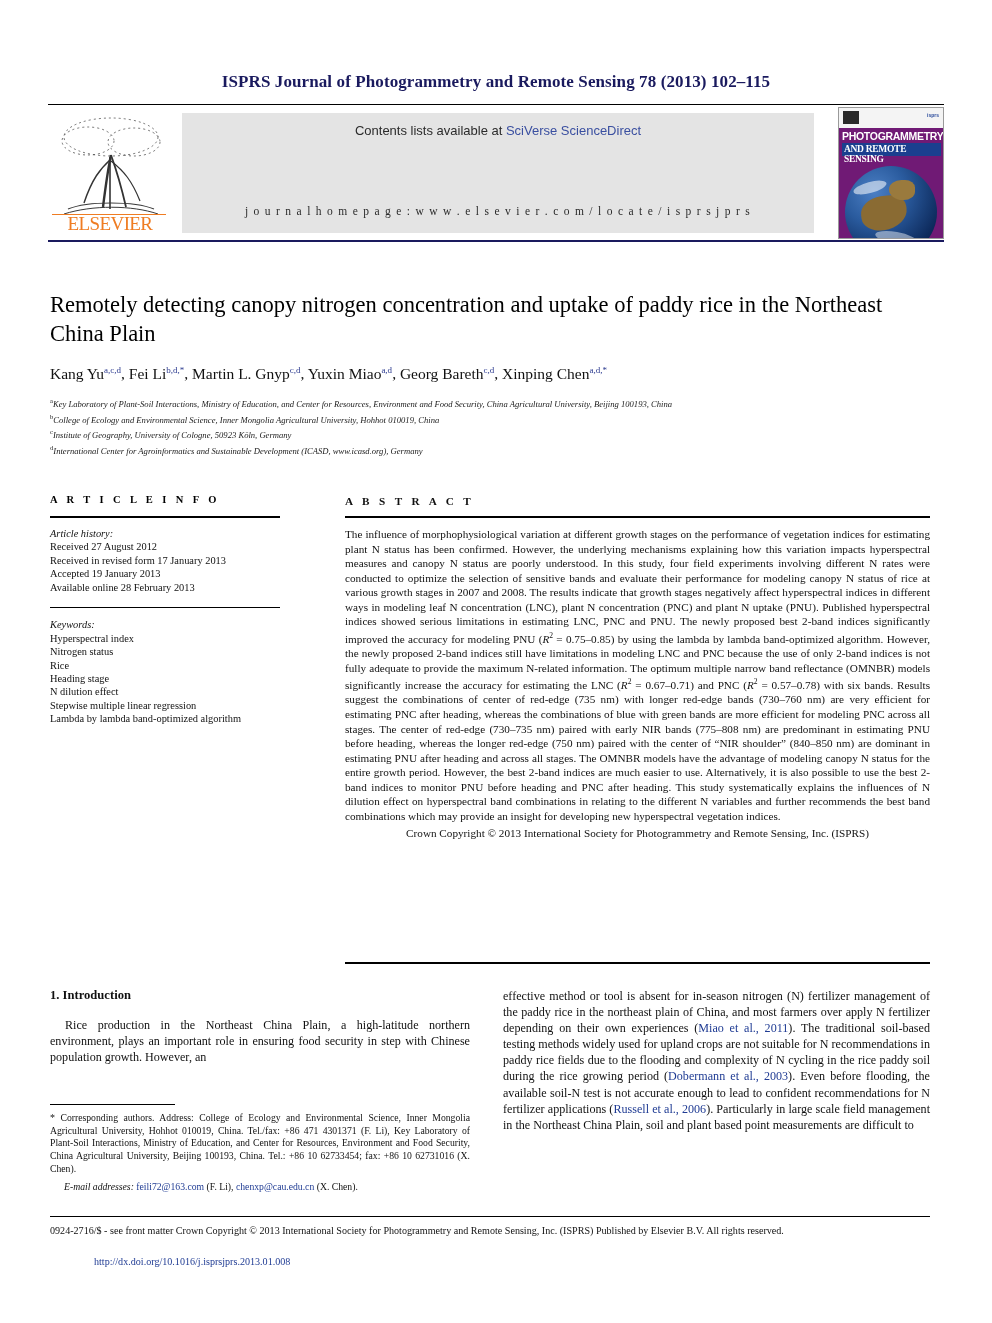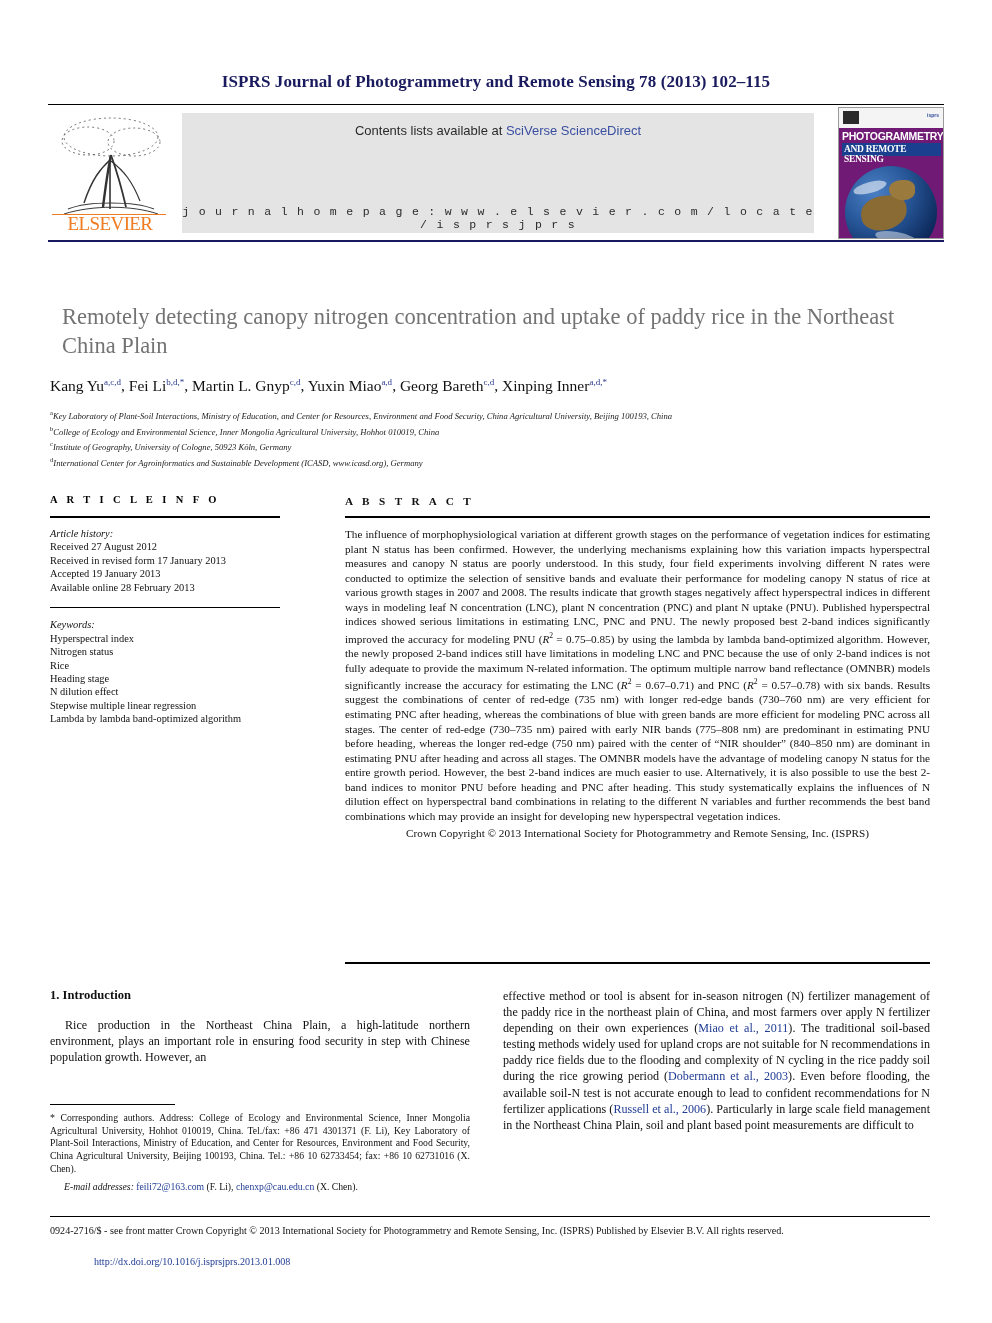--- a/index.html
+++ b/index.html
@@ -96,21 +96,21 @@
     font-family: "Liberation Serif", serif;
     font-size: 27.5px;
     color: #111;
     letter-spacing: -0.2px;
   }
   .homepage-line {
     position: absolute;
     left: 0; top: 92px;
     width: 632px;
     text-align: center;
-    font-family: Liberation Mono, monospace;
+    font-family: Liberation Serif, serif;
     font-size: 11.5px;
     letter-spacing: 1.3px;
     color: #2b2b2b;
   }
 
   .cover-thumb {
     position: absolute;
     right: 0px; top: 2px;
     width: 104px;
     height: 130px;
@@ -198,23 +198,23 @@
   
   .title-block {
     position: absolute;
     left: 50px; top: 290px;
     width: 880px;
   }
   .paper-title {
     font-family: "Liberation Serif", serif;
     font-size: 22.5px;
     line-height: 29px;
-    color: #737373;
+    color: #000000;
     font-weight: normal;
-    margin: 12px;
+    margin: 0;
   }
   .author-line {
     margin-top: 17px;
     font-family: "Liberation Serif", serif;
     font-size: 15.5px;
     color: #111;
   }
   .author-line sup {
     font-size: 9px;
     color: #2b3a8f;
@@ -412,21 +412,21 @@
         <div class="cloud-a"></div>
         <div class="cloud-b"></div>
       </div>
     </div>
   </div>
   <div class="header-rule-bottom"></div>
 
   <div class="title-block">
     <h1 class="paper-title">Remotely detecting canopy nitrogen concentration and uptake of paddy rice in the Northeast China Plain</h1>
     <div class="author-line">
-      <span><span>Kang Yu</span><sup>a,c,d</sup><span>, </span></span><span><span>Fei Li</span><sup>b,d,*</sup><span>, </span></span><span><span>Martin L. Gnyp</span><sup>c,d</sup><span>, </span></span><span><span>Yuxin Miao</span><sup>a,d</sup><span>, </span></span><span><span>Georg Bareth</span><sup>c,d</sup><span>, </span></span><span><span>Xinping Inner</span><sup>a,d,*</sup></span>
+      <span><span>Kang Yu</span><sup>a,c,d</sup><span>, </span></span><span><span>Fei Li</span><sup>b,d,*</sup><span>, </span></span><span><span>Martin L. Gnyp</span><sup>c,d</sup><span>, </span></span><span><span>Yuxin Miao</span><sup>a,d</sup><span>, </span></span><span><span>Georg Bareth</span><sup>c,d</sup><span>, </span></span><span><span>Xinping Chen</span><sup>a,d,*</sup></span>
     </div>
     <div class="affil">
       <div><sup>a</sup><span>Key Laboratory of Plant-Soil Interactions, Ministry of Education, and Center for Resources, Environment and Food Security, China Agricultural University, Beijing 100193, China</span></div>
       <div><sup>b</sup><span>College of Ecology and Environmental Science, Inner Mongolia Agricultural University, Hohhot 010019, China</span></div>
       <div><sup>c</sup><span>Institute of Geography, University of Cologne, 50923 Köln, Germany</span></div>
       <div><sup>d</sup><span>International Center for Agroinformatics and Sustainable Development (ICASD, www.icasd.org), Germany</span></div>
     </div>
   </div>
 
   <div class="sec-head info">A R T I C L E  I N F O</div>

